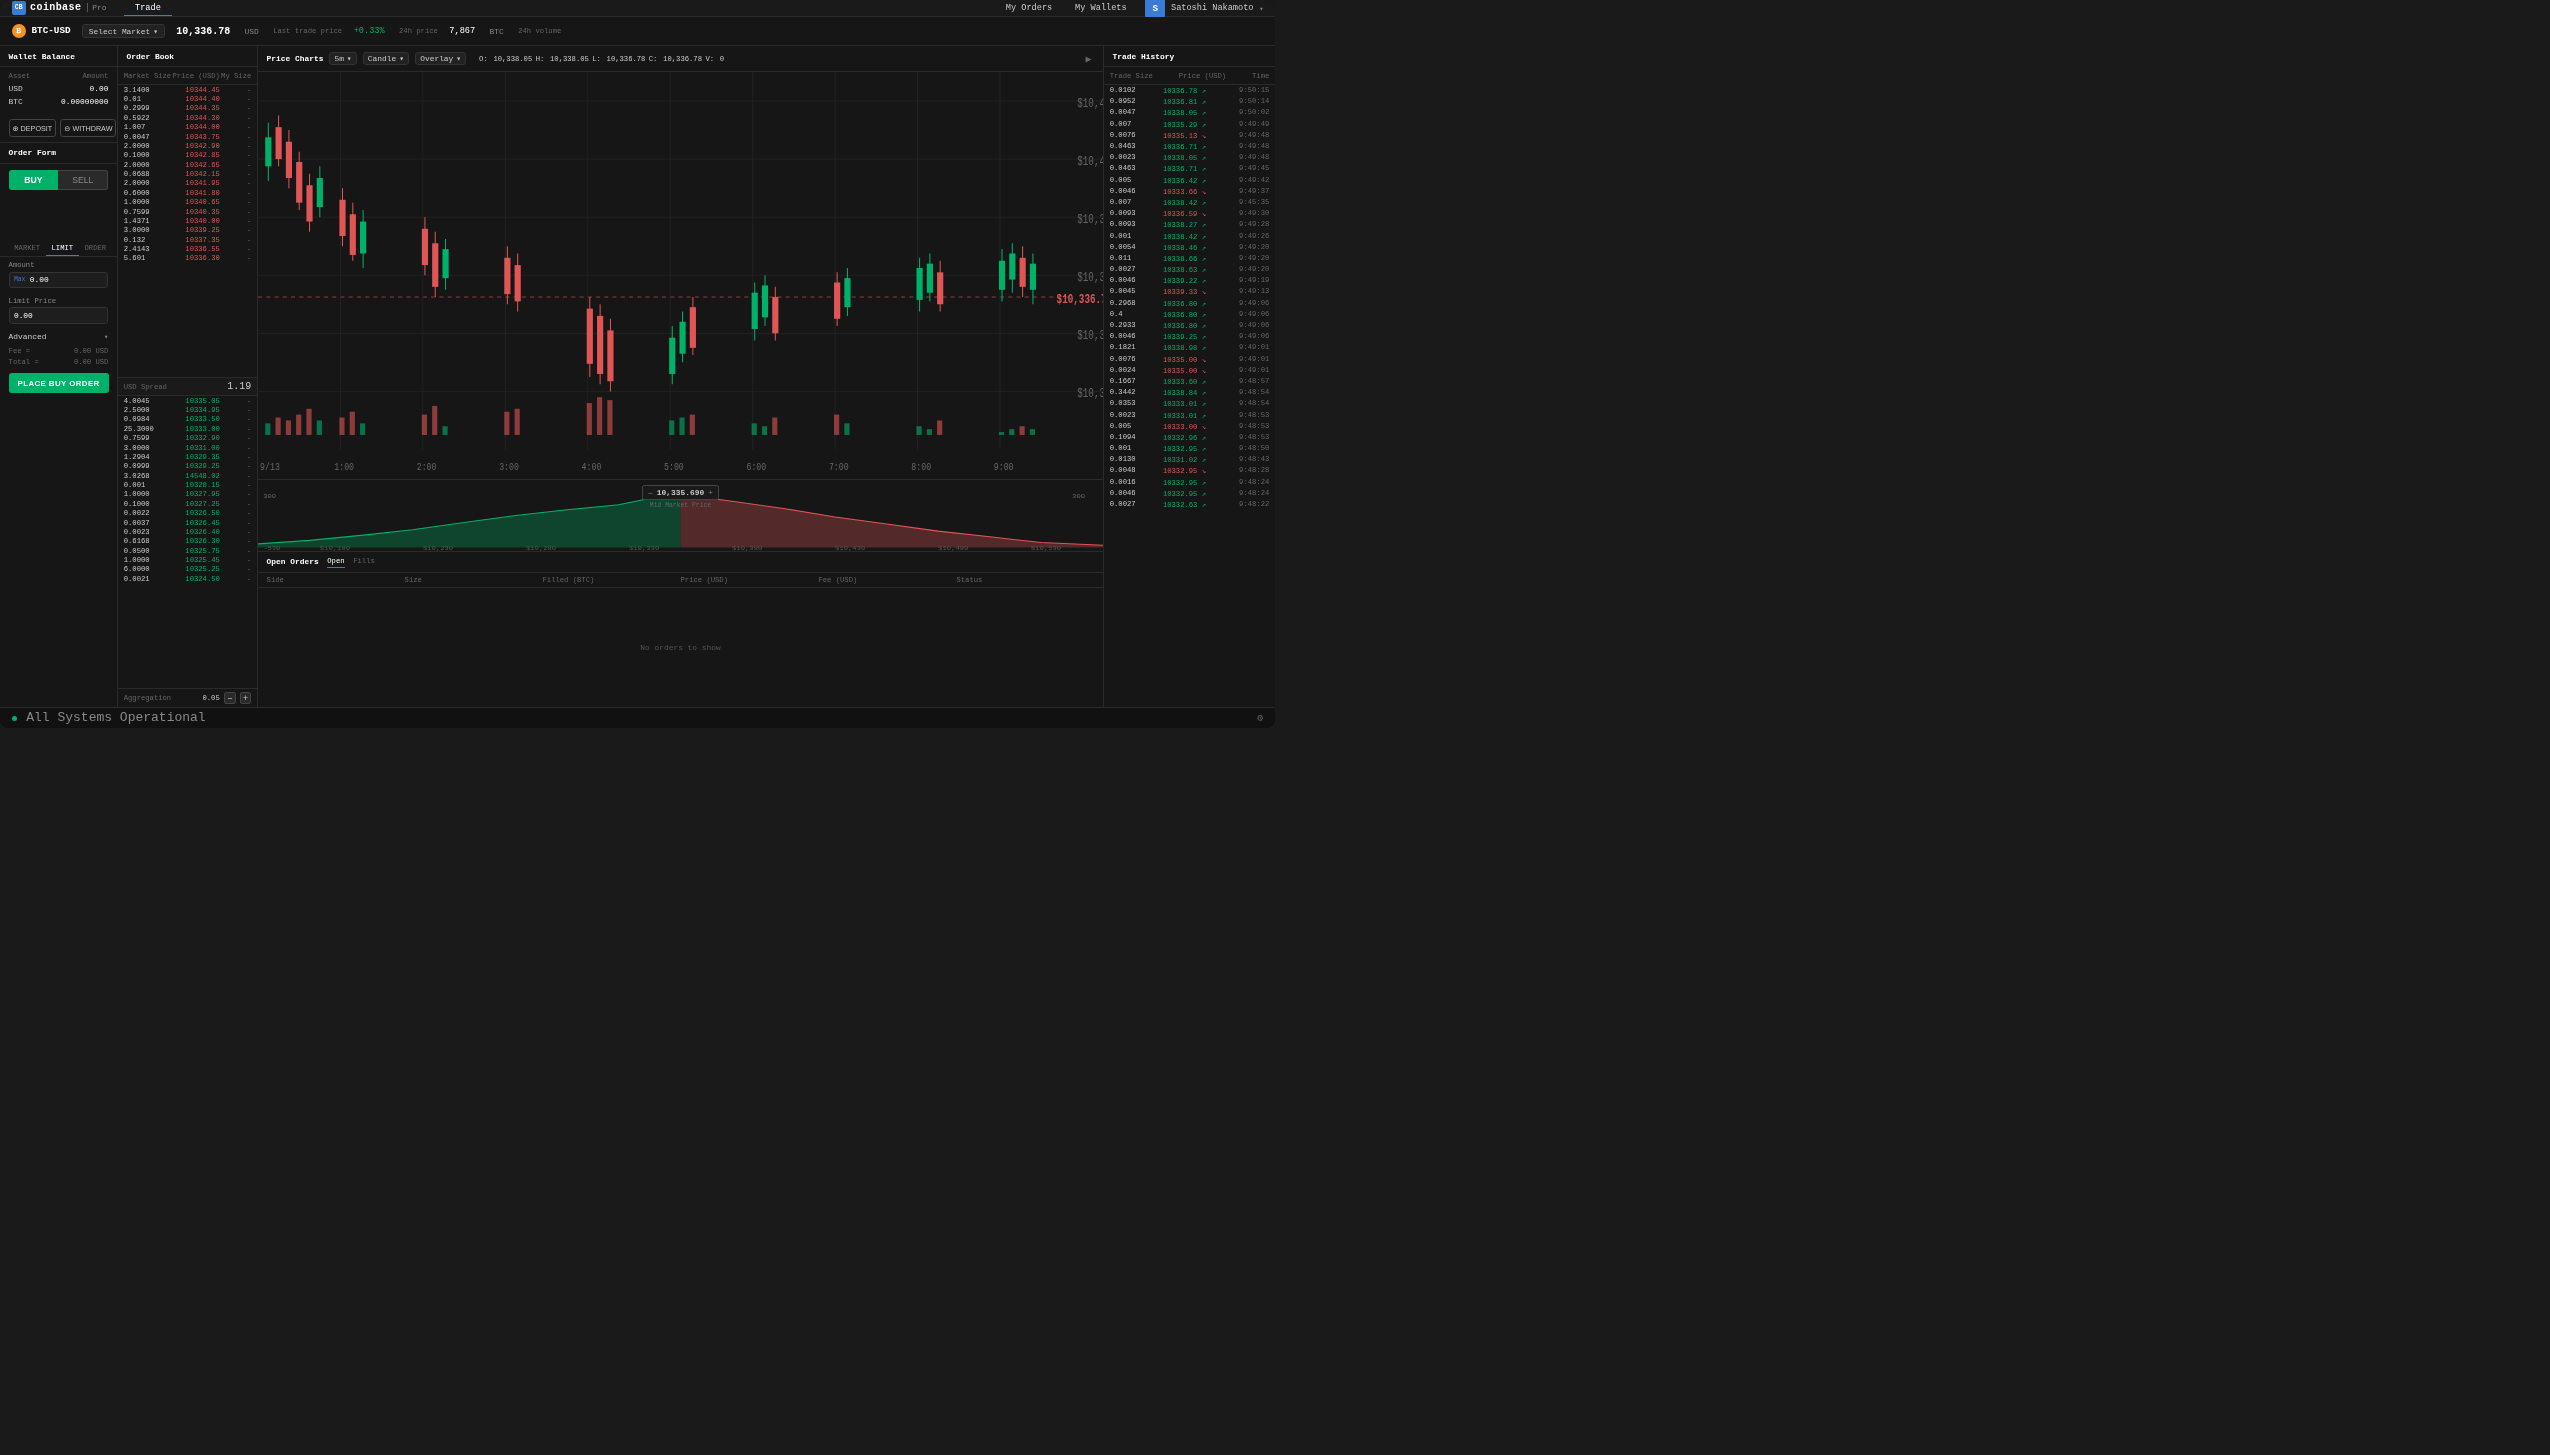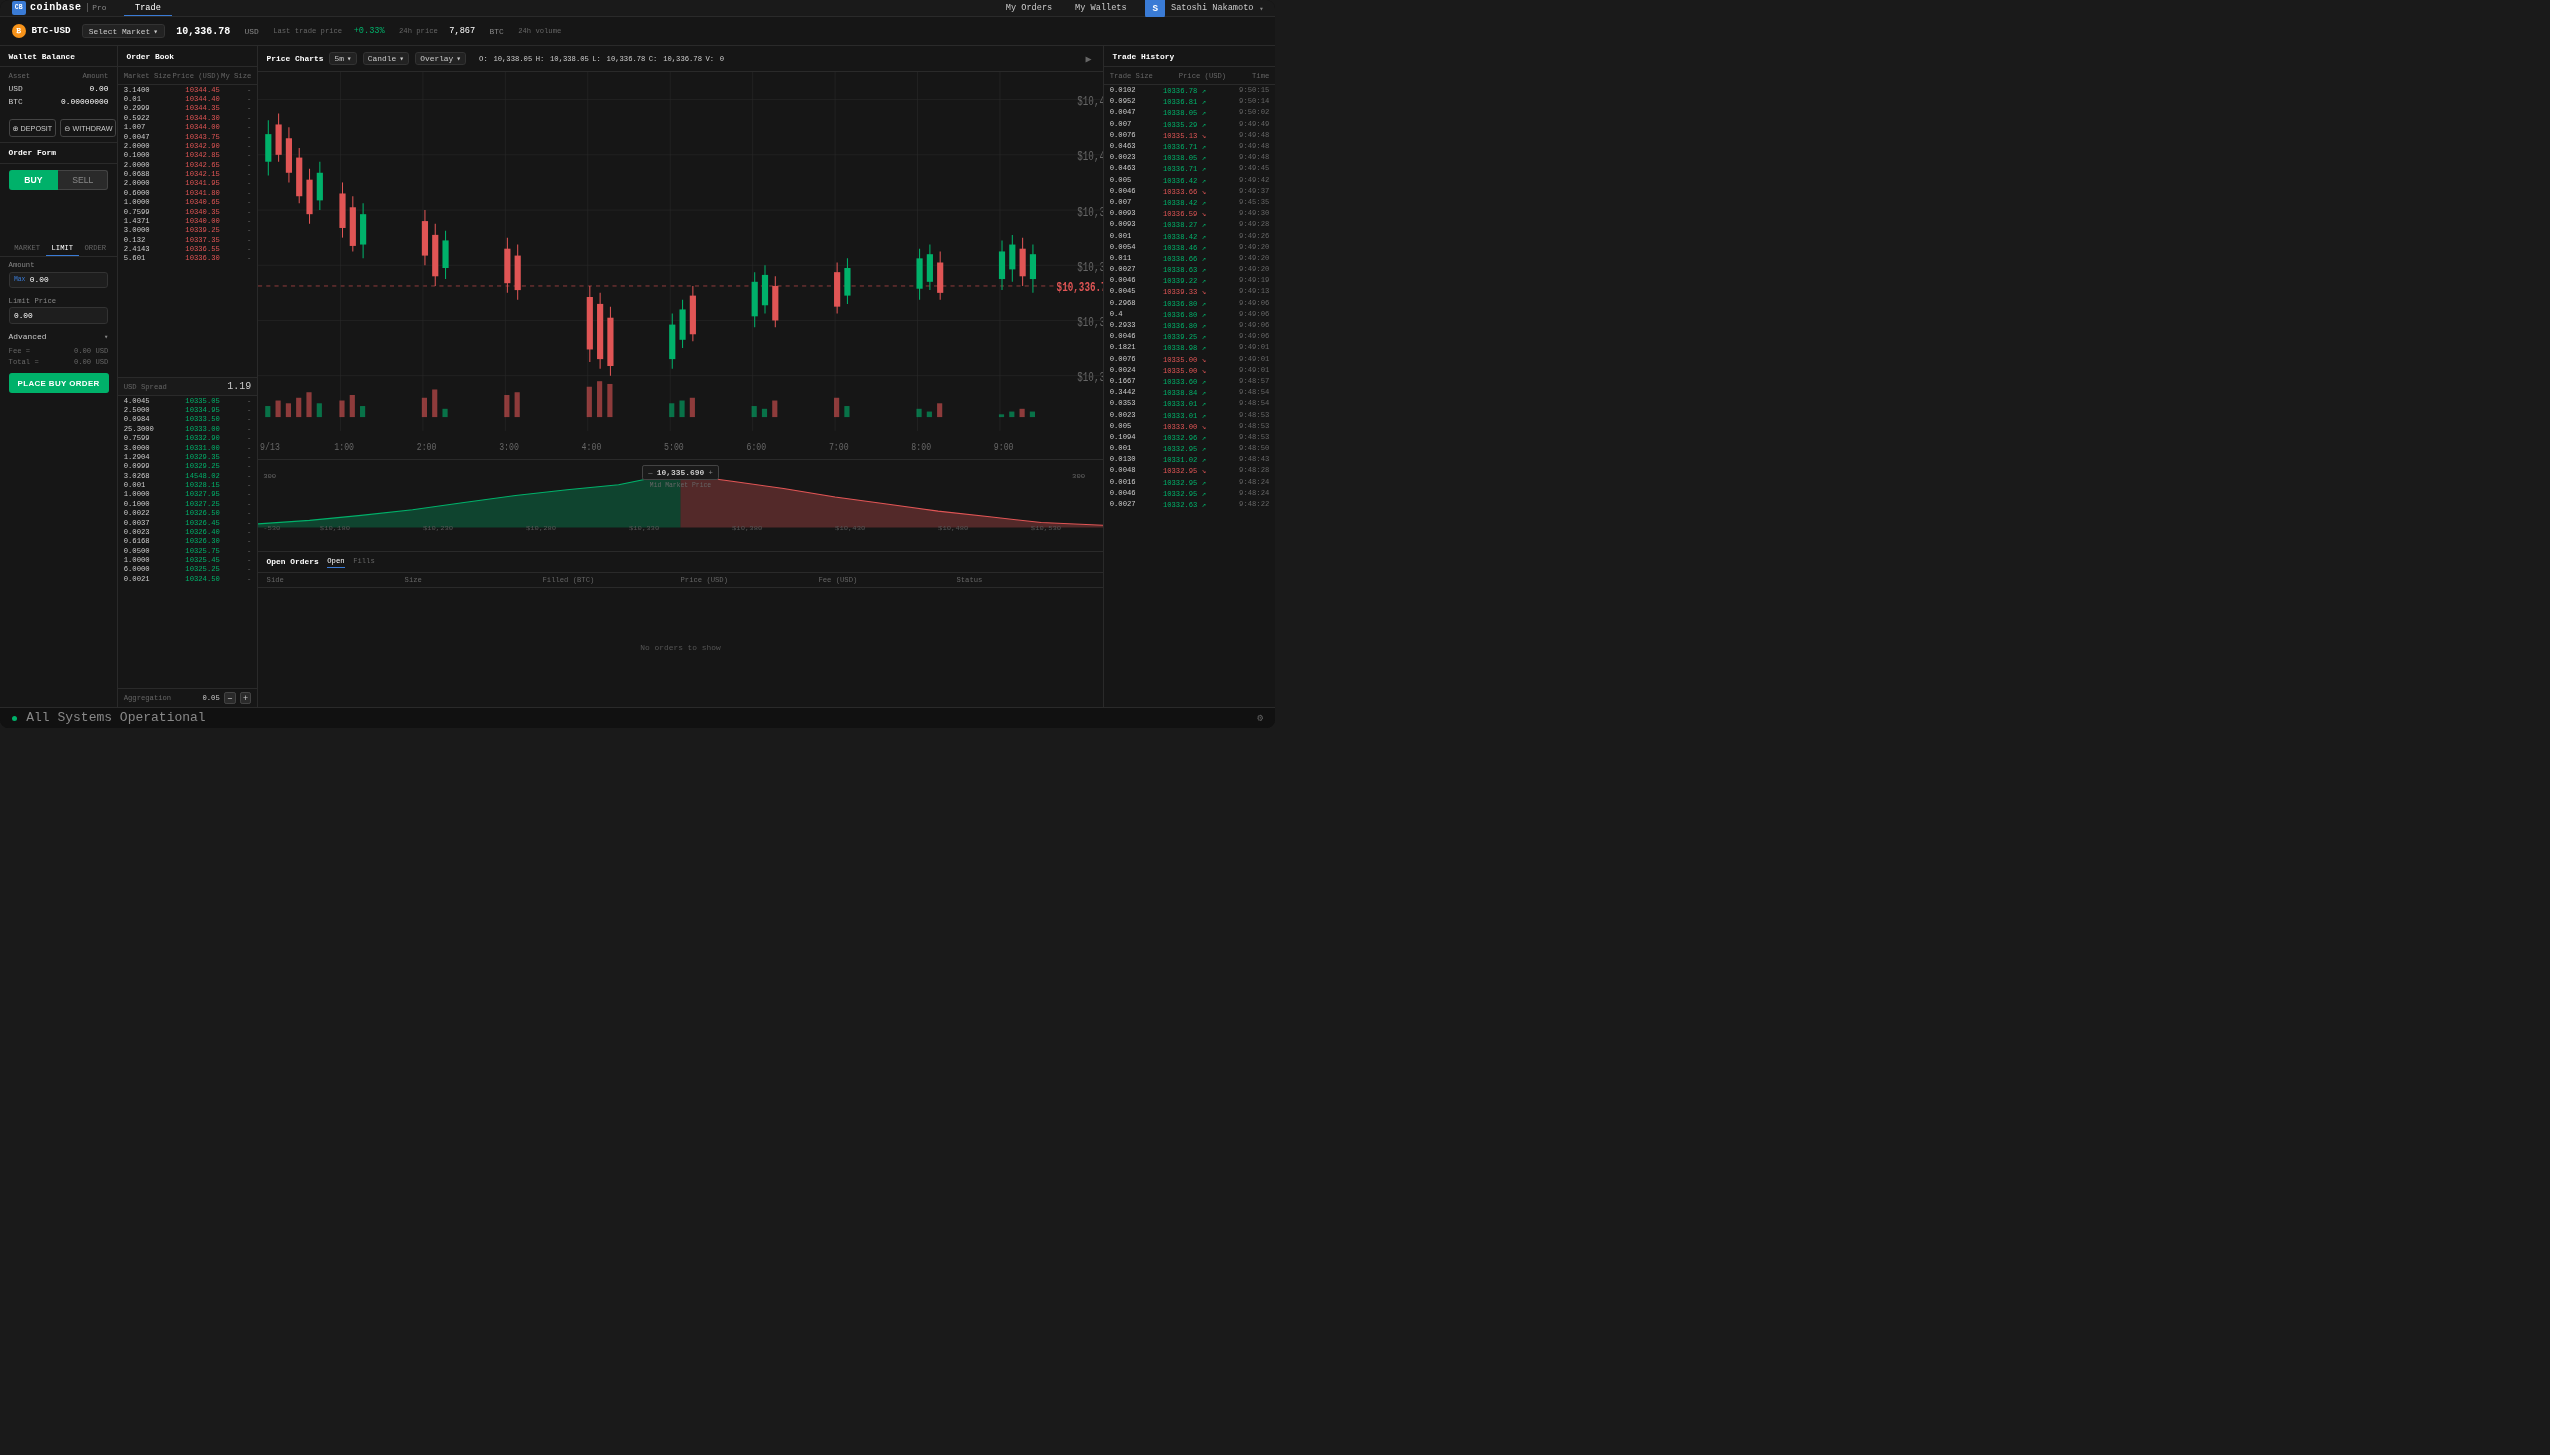--- a/index.html
+++ b/index.html
@@ -435,21 +435,20 @@
       background: #161616;
       flex-shrink: 0;
     }
     
     .open-orders-panel {
       height: 156px;
       border-top: 0.7px solid #2a2a2a;
       display: flex;
       flex-direction: column;
       flex-shrink: 0;
-      margin-top: 20px;
     }
     .oo-header {
       display: flex;
       align-items: center;
       padding: 4.3px 8.6px;
       border-bottom: 0.7px solid #2a2a2a;
       gap: 8.6px;
     }
     .oo-title { font-size: 7.9px; font-weight: bold; color: #fff; }
     .oo-tab {

